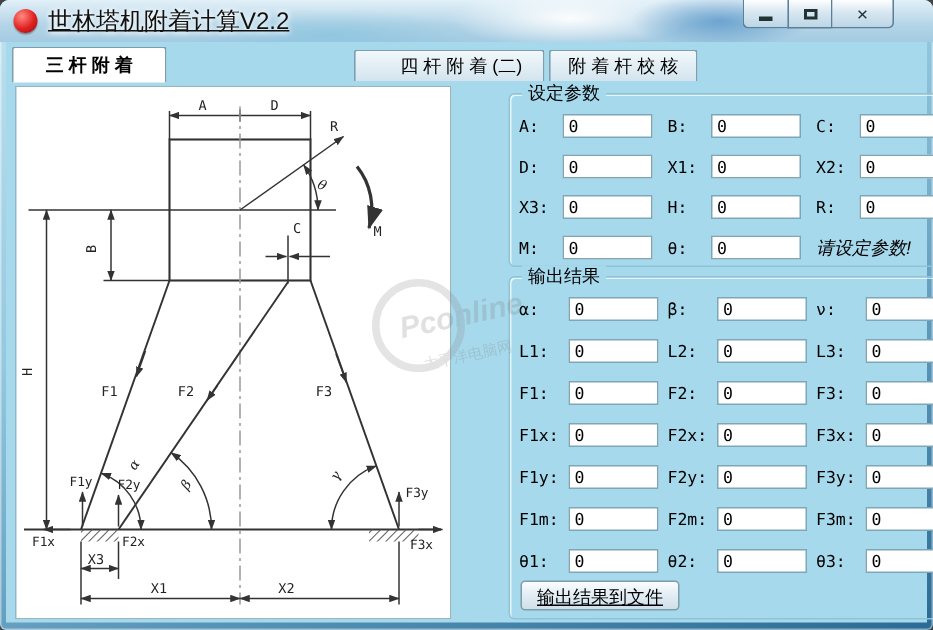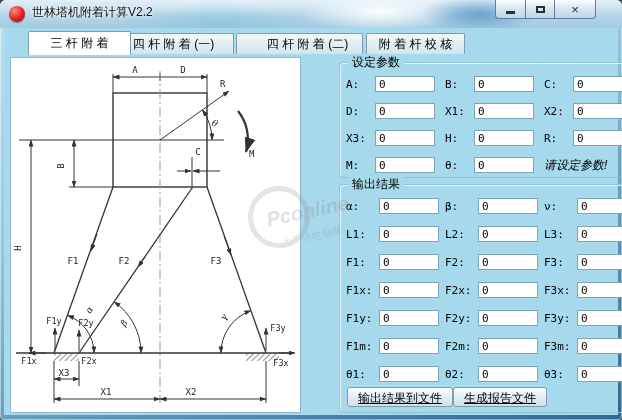--- a/index.html
+++ b/index.html
@@ -11,37 +11,37 @@
     background:linear-gradient(#e2f0f8,#b3d4e7 60%,#a4cbe2);
     overflow:hidden;}
   .titlebar .blob1{position:absolute;left:300px;top:-8px;width:160px;height:40px;border-radius:50%;
     background:radial-gradient(closest-side,rgba(255,255,255,.95),rgba(255,255,255,0));}
   .titlebar .blob2{position:absolute;left:420px;top:-4px;width:120px;height:36px;border-radius:50%;
     background:radial-gradient(closest-side,rgba(45,120,185,.55),rgba(45,120,185,0));}
   .titlebar .blob3{position:absolute;left:120px;top:6px;width:200px;height:34px;border-radius:50%;
     background:radial-gradient(closest-side,rgba(120,190,220,.5),rgba(120,190,220,0));}
   .app-icon{position:absolute;left:9px;top:6px;width:16px;height:16px;border-radius:50%;
     background:radial-gradient(circle at 35% 30%,#ff8a80,#e02020 55%,#8f0f0f);box-shadow:0 1px 1px rgba(0,0,0,.35);}
-  .title-text{position:absolute;left:32px;top:4px;font-size:12px;color:#111;
-    text-shadow:0 0 4px #fff,0 0 4px #fff;white-space:nowrap;}
+  .title-text{position:absolute;left:32px;top:4px;font-size:16px;color:#111;
+    text-shadow:0 0 4px #fff,0 0 4px #fff;white-space:nowrap;text-decoration:underline;}
   .caption{position:absolute;right:26px;top:0;height:19px;display:flex;z-index:5;}
   .cap-btn{height:19px;border:1px solid #5d7f96;border-top:none;background:linear-gradient(#fdfeff,#d8e7f1 45%,#bcd6e6);
     display:flex;align-items:center;justify-content:center;box-sizing:border-box;}
   .cap-btn.minb{width:30px;border-radius:0 0 0 4px;border-right:none;}
   .cap-btn.maxb{width:29px;border-right:none;}
   .cap-btn.closeb{width:42px;border-radius:0 0 4px 0;font-size:13px;color:#233;line-height:1;}
   .glyph-min{display:block;width:9px;height:3px;background:#233;margin-top:6px;}
   .glyph-max{display:block;width:9px;height:7px;border:2px solid #233;box-sizing:border-box;}
   
   .client{position:absolute;left:4px;top:28px;width:614px;height:387px;background:#a7d9ec;}
   
   .tab{position:absolute;height:21px;top:33px;box-sizing:border-box;border:1px solid #7f9dae;border-bottom:none;
     border-radius:2px 2px 0 0;background:linear-gradient(#f2f8fb,#d3e4ee);font-size:12px;color:#000;
     display:flex;align-items:center;justify-content:center;white-space:pre;cursor:default;z-index:1;}
-  .tab.active{top:31px;height:24px;background:#fff;z-index:2;font-weight:normal;margin-left:20px;}
+  .tab.active{top:31px;height:24px;background:#fff;z-index:2;font-weight:bold;}
   
   .diagram-panel{position:absolute;left:10px;top:57px;width:289px;height:354px;background:#fff;
     border:1px solid #8fb8c8;box-sizing:content-box;}
   
   .groupbox{position:absolute;box-sizing:border-box;border:1px solid #8fc3d6;border-radius:4px;
     box-shadow:inset 1px 1px 0 rgba(255,255,255,.7);margin-left:36px;}
   .gb-title{position:absolute;top:-8px;left:8px;background:#a7d9ec;padding:0 4px;font-size:12px;color:#000;line-height:14px;}
   .gb-params{left:303px;top:62px;width:310px;height:116px;}
   .gb-results{left:303px;top:184px;width:310px;height:229px;}
   .fgrid{display:grid;grid-template-columns:1fr 1fr 1fr;padding:12px 5px 0 6px;row-gap:9px;}
@@ -85,21 +85,20 @@
         <span class="glyph-max"></span>
       </div>
     <div class="cap-btn closeb">
         <span>×</span>
       </div>
   </div>
 
   <div class="client"></div>
 
   <div class="tab active" style="left:8px;width:103px;">三 杆 附 着</div>
-  <div class="tab" style="left:113px;width:121px;">四 杆 附 着 (一)</div>
   <div class="tab" style="left:236px;width:127px;padding-left:16px;">四 杆 附 着 (二)</div>
   <div class="tab" style="left:366px;width:99px;">附 着 杆 校 核</div>
 
   <div class="diagram-panel">
     <svg width="289" height="354" viewBox="0 0 289 354">
       <defs>
         <marker id="ah" markerWidth="7" markerHeight="5" refX="6.5" refY="2.5" orient="auto-start-reverse">
           <path d="M0,0 L7,2.5 L0,5 Z" fill="#333"></path>
         </marker>
         <pattern id="hatch" width="4" height="4" patternUnits="userSpaceOnUse" patternTransform="rotate(45)">
@@ -328,21 +327,20 @@
           <span class="flbl">θ2:</span>
           <input class="fbox" type="text" readonly="" value="0" style="">
         </div>
         <div class="cell">
           <span class="flbl">θ3:</span>
           <input class="fbox" type="text" readonly="" value="0" style="">
         </div>
       </div>
     <div class="btnrow">
       <button class="btn">输出结果到文件</button>
-      <button class="btn">生成报告文件</button>
     </div>
   </div>
 
   <div class="watermark">
     <div class="wm-circle"></div>
     <div class="wm-text">Pconline</div>
     <div class="wm-sub">太平洋电脑网</div>
   </div>
 
 </div>

